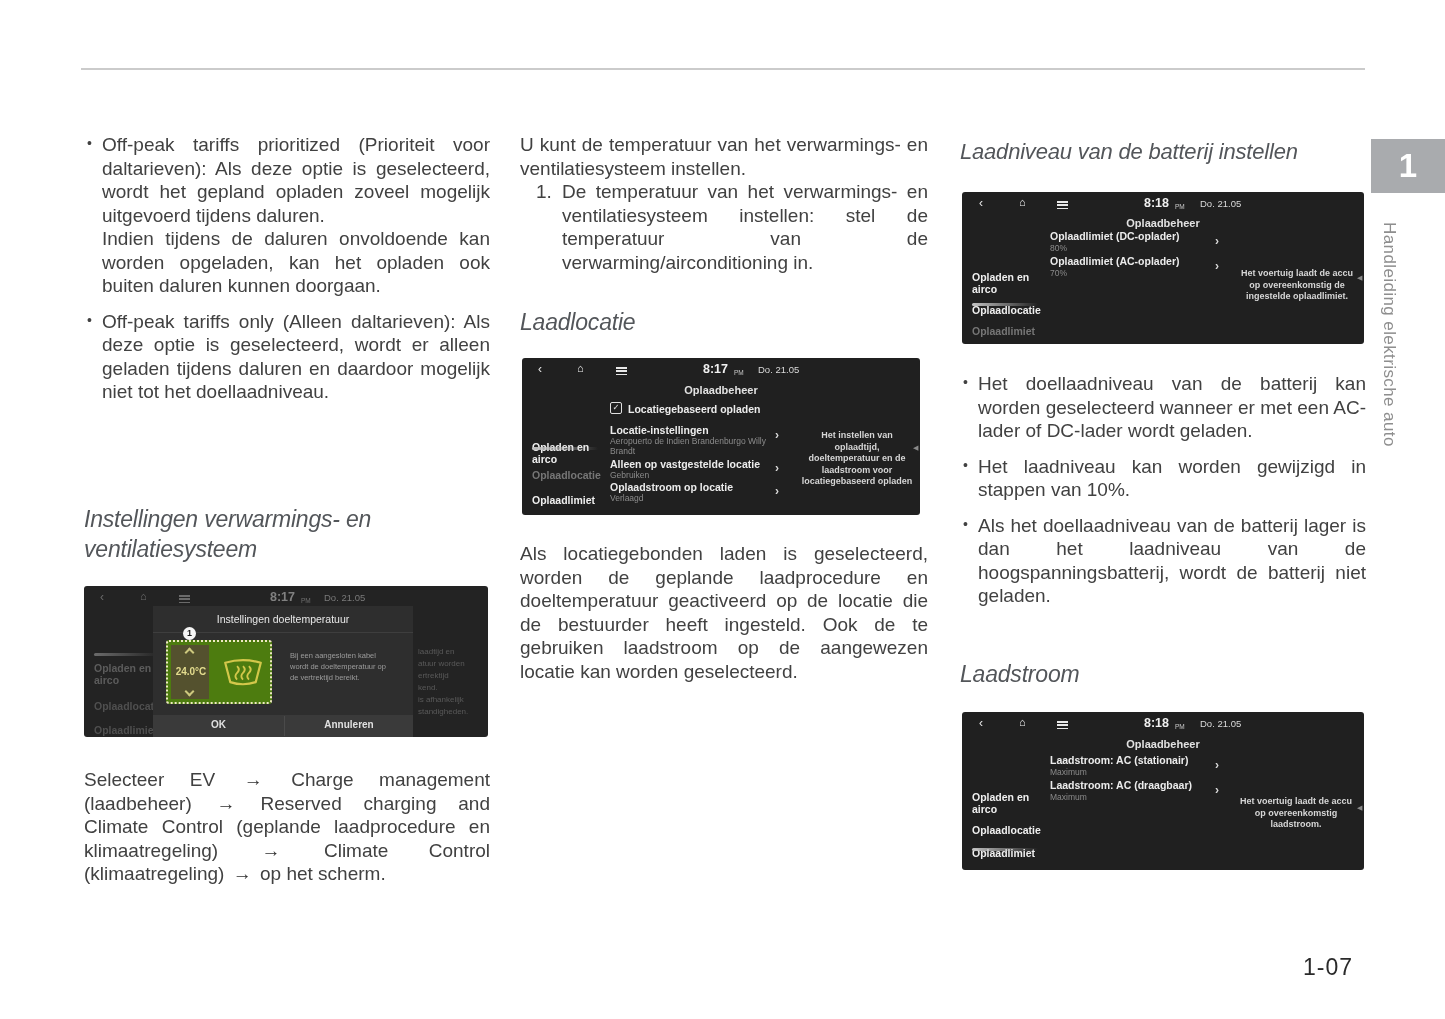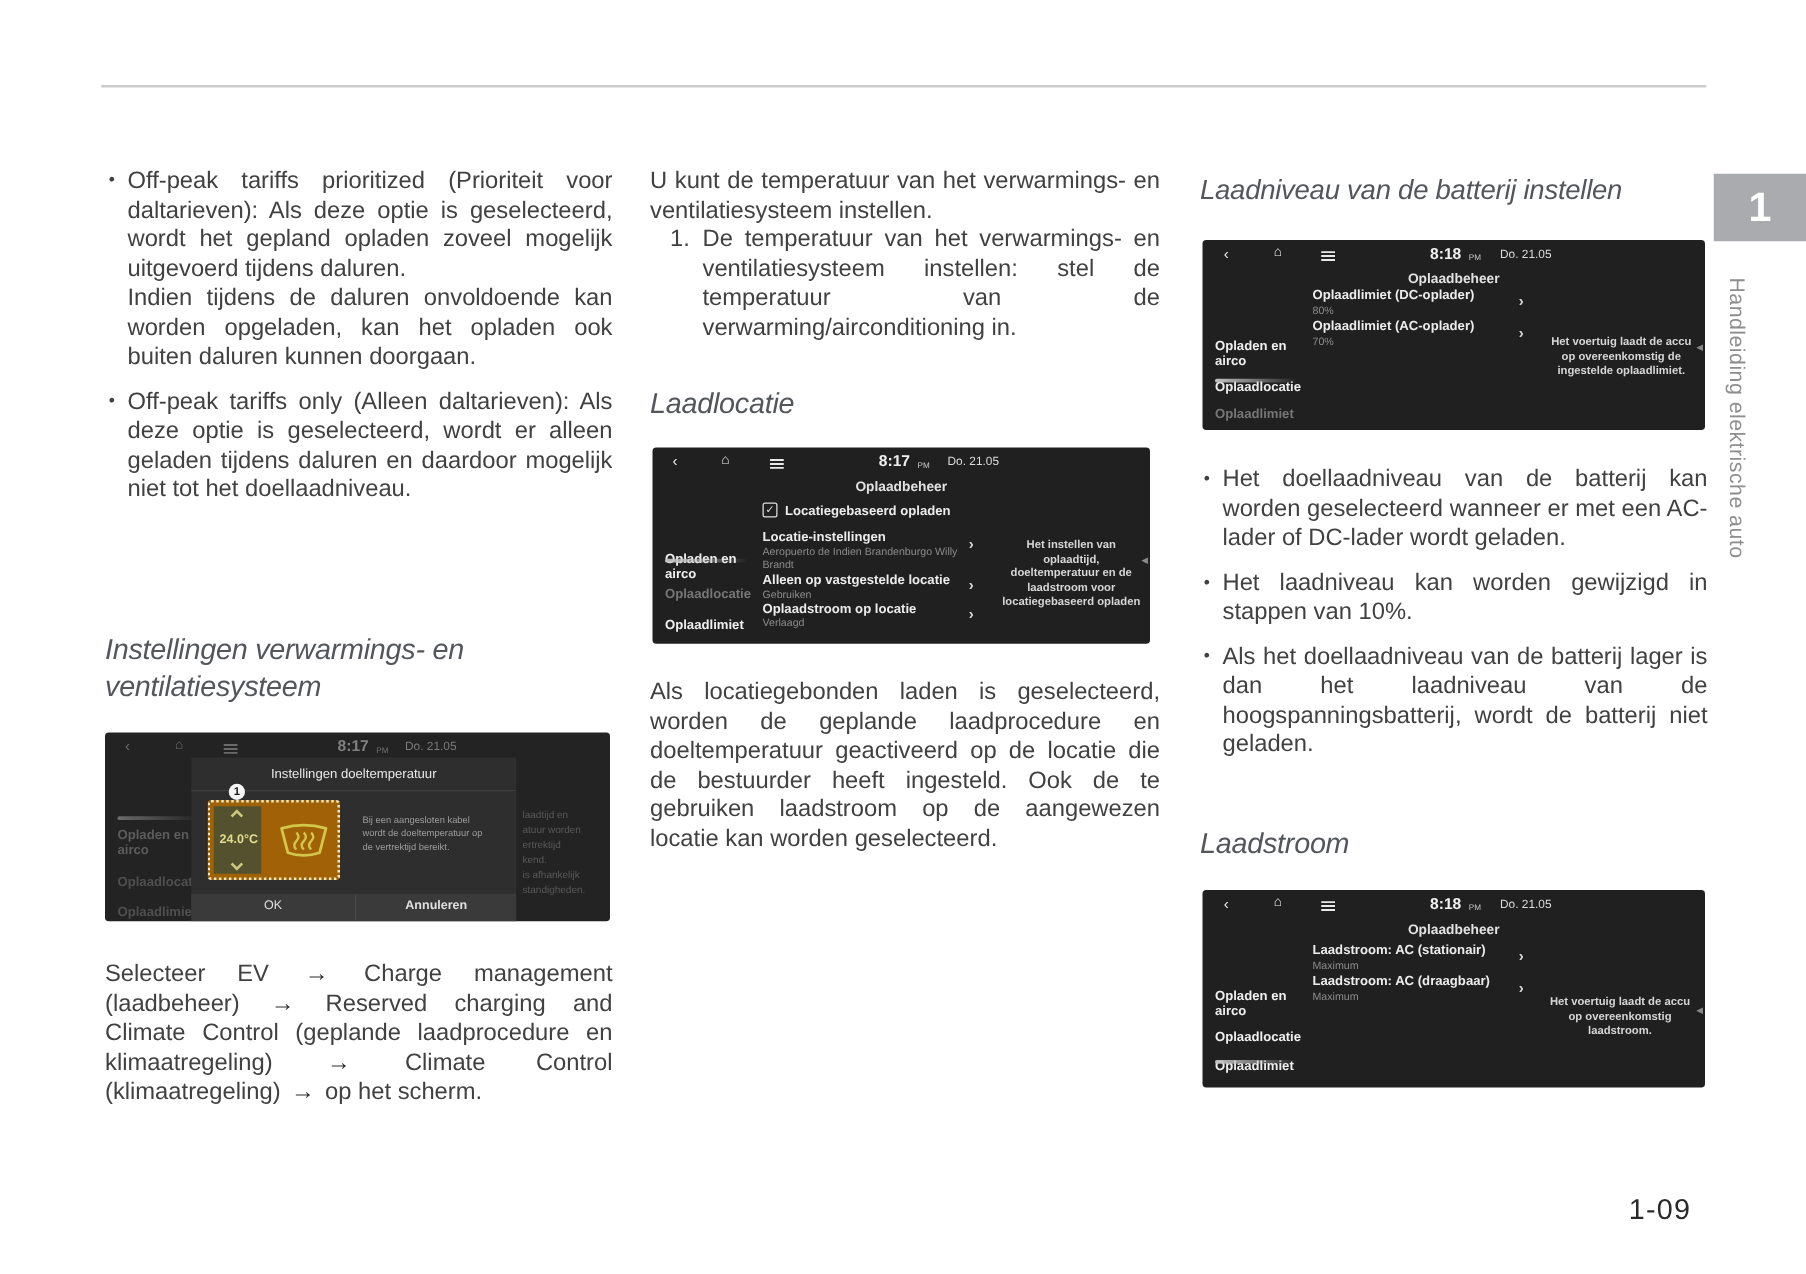--- a/index.html
+++ b/index.html
@@ -93,39 +93,39 @@
 atuur worden
 ertrektijd
 kend.
 is afhankelijk
 standigheden.</div>
 
     <div class="modal">
       <div style="position:absolute; top:7px; left:0; width:100%; text-align:center; font-size:10.5px; font-weight:normal; color:#e8e8e8;">Instellingen doeltemperatuur</div>
       <div style="position:absolute; top:26px; left:0; width:100%; height:1px; background:#3e3e3e;"></div>
 
-      <div style="position:absolute; left:13px; top:34px; width:106px; height:64px; border:2px dotted #efe9c4; border-radius:3px; background:#a16207;">
+      <div style="position:absolute; left:13px; top:34px; width:106px; height:64px; border:2px dotted #efe9c4; border-radius:3px; background:#4d7c0f;">
         <div style="position:absolute; left:3px; top:3px; width:38px; height:54px; background:#54512e;"></div>
         <span class="chev-up" style="left:18px; top:7px;"></span>
         <div style="position:absolute; left:2px; top:24px; width:42px; text-align:center; font-size:10px; font-weight:bold; color:#e3dc8e;">24.0°C</div>
         <span class="chev-down" style="left:18px; top:46px;"></span>
         <svg viewBox="0 0 52 34" width="44" height="30" style="position:absolute; left:53px; top:15px;">
           <path d="M5 6 Q26 0 47 6 L41 29 Q26 34 11 29 Z" fill="none" stroke="#d3c74a" stroke-width="2.6" stroke-linejoin="round"></path>
           <path d="M19 10 q4 4 0 8 q-4 4 0 8" fill="none" stroke="#d3c74a" stroke-width="2.2"></path>
           <path d="M26 10 q4 4 0 8 q-4 4 0 8" fill="none" stroke="#d3c74a" stroke-width="2.2"></path>
           <path d="M33 10 q4 4 0 8 q-4 4 0 8" fill="none" stroke="#d3c74a" stroke-width="2.2"></path>
         </svg>
       </div>
       <div style="position:absolute; left:30px; top:21px; width:13px; height:13px; border-radius:50%; background:#f5f5f5; color:#1a1a1a; font-size:9px; font-weight:bold; text-align:center; line-height:13px; z-index:2;">1</div>
 
       <div style="position:absolute; left:137px; top:44px; width:100px; font-size:7.5px; line-height:11px; color:#9c9c9c;">Bij een aangesloten kabel wordt de doeltemperatuur op de vertrektijd bereikt.</div>
 
       <div style="position:absolute; left:0; top:109px; width:100%; height:22px; background:#3a3a3a;"></div>
       <div style="position:absolute; left:131px; top:110px; width:1px; height:20px; background:#4a4a4a;"></div>
-      <div style="position:absolute; left:0; top:113px; width:131px; text-align:center; font-size:10px; font-weight:normal; color:#e0e0e0;">OK</div>
+      <div style="position:absolute; left:0; top:113px; width:131px; text-align:center; font-size:10px; font-weight:bold; color:#e0e0e0;">OK</div>
       <div style="position:absolute; left:132px; top:113px; width:128px; text-align:center; font-size:10px; font-weight:bold; color:#e0e0e0;">Annuleren</div>
     </div>
   </div>
 
   <div class="coltext" style="left:84px; top:768px;">
     <span>Selecteer EV</span>
     <span class="parrow">→</span>
     <span>Charge management (laadbeheer)</span>
     <span class="parrow">→</span>
     <span>Reserved charging and Climate Control (geplande laadprocedure en klimaatregeling)</span>
@@ -251,15 +251,15 @@
     <div class="row-title" style="top:67px;">Laadstroom: AC (draagbaar)</div>
     <div class="row-sub" style="top:80px;">Maximum</div>
     <div class="chev" style="top:71px;">›</div>
 
     <div class="note" style="left:272px; top:84px; width:124px;">Het voertuig laadt de accu op overeenkomstig laadstroom.</div>
     <div class="scrollmark" style="left:395px; top:92px;">◀</div>
   </div>
 
   <div class="chaptab">1</div>
   <div class="sidetitle">Handleiding elektrische auto</div>
-  <div class="pagenum">1-09</div>
+  <div class="pagenum">1-07</div>
 
 </div>
 
 </body></html>

